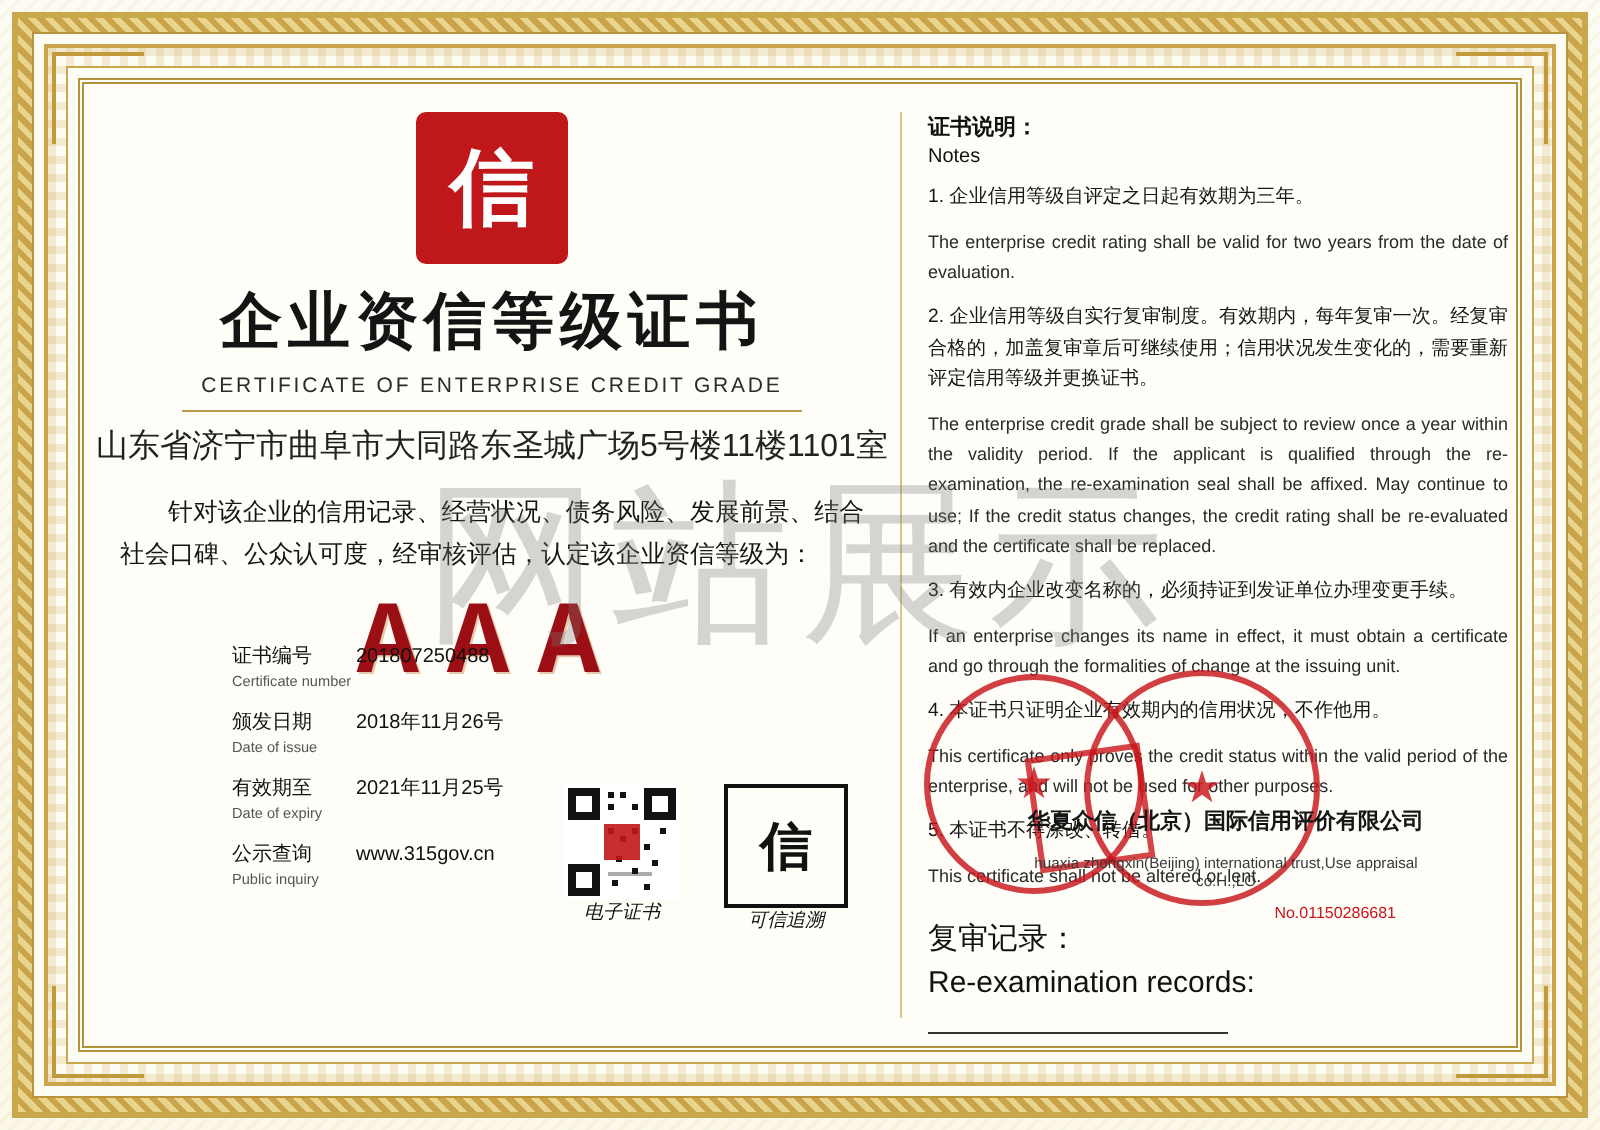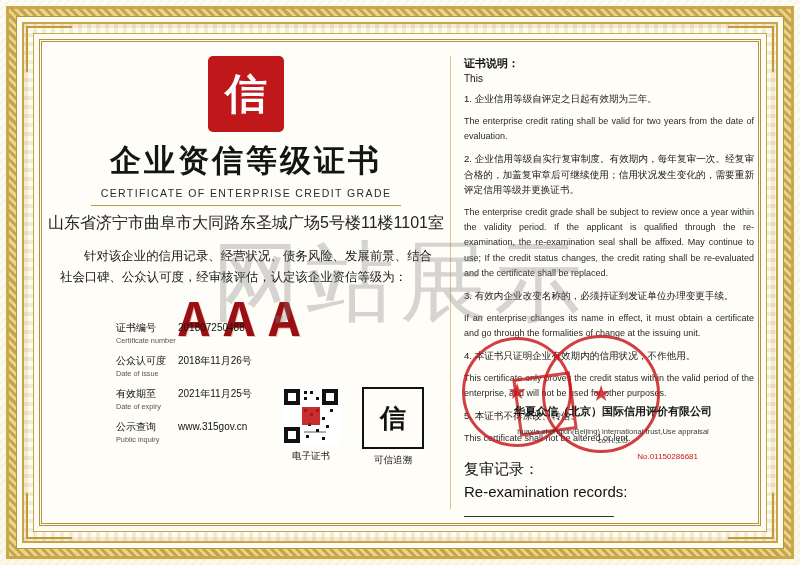--- a/index.html
+++ b/index.html
@@ -54,21 +54,21 @@
   .fields{position:absolute;left:70px;bottom:66px;font-size:9.6px;color:#1b1b1b;}
   .frow{display:flex;align-items:baseline;margin-bottom:9px;}
   .flabel{width:62px;}
   .flabel .cn{display:block;font-size:10px;color:#111;}
   .flabel .en{display:block;font-size:7.3px;color:#555;margin-top:1px;}
   .fval{font-size:10px;color:#111;}
   .codes{position:absolute;right:22px;bottom:52px;display:flex;gap:22px;}
   .codebox{text-align:center;}
   .qr{width:58px;height:58px;position:relative;background:#fff;}
   .qr i{position:absolute;background:#111;}
-  .codecap{margin-top:5px;font-size:9.5px;color:#111;}
+  .codecap{font-size:9.5px;color:#111;font-style:italic;}
   .tracebox{width:58px;height:58px;border:2px solid #111;display:flex;align-items:center;justify-content:center;}
   .tracebox b{font-family:"DejaVu Serif",serif;font-size:26px;color:#111;}
 
   
   .right{position:absolute;left:418px;top:10px;width:290px;}
   .notes-h{font-size:11px;font-weight:bold;color:#111;}
   .notes-h .en{display:block;font-weight:normal;font-size:10px;margin-top:2px;}
   .note{margin-top:7px;font-size:9.6px;line-height:1.62;color:#161616;text-align:justify;}
   .note.en{color:#2a2a2a;font-size:9px;line-height:1.7;}
   .reexam{margin-top:14px;font-size:15px;color:#111;}
@@ -124,21 +124,21 @@
       <div class="fields">
         <div class="frow">
           <div class="flabel">
             <span class="cn">证书编号</span>
             <span class="en">Certificate number</span>
           </div>
           <div class="fval">201807250488</div>
         </div>
         <div class="frow">
           <div class="flabel">
-            <span class="cn">公众认可度</span>
+            <span class="cn">颁发日期</span>
             <span class="en">Date of issue</span>
           </div>
           <div class="fval">2018年11月26号</div>
         </div>
         <div class="frow">
           <div class="flabel">
             <span class="cn">有效期至</span>
             <span class="en">Date of expiry</span>
           </div>
           <div class="fval">2021年11月25号</div>
@@ -182,21 +182,21 @@
             <b>信</b>
           </div>
           <div class="codecap">可信追溯</div>
         </div>
       </div>
     </div>
 
     <div class="right">
       <div class="notes-h">
         <span>证书说明：</span>
-        <span class="en">This</span>
+        <span class="en">Notes</span>
       </div>
       <div class="note">1. 企业信用等级自评定之日起有效期为三年。</div>
       <div class="note en">The enterprise credit rating shall be valid for two years from the date of evaluation.</div>
       <div class="note">2. 企业信用等级自实行复审制度。有效期内，每年复审一次。经复审合格的，加盖复审章后可继续使用；信用状况发生变化的，需要重新评定信用等级并更换证书。</div>
       <div class="note en">The enterprise credit grade shall be subject to review once a year within the validity period. If the applicant is qualified through the re-examination, the re-examination seal shall be affixed. May continue to use; If the credit status changes, the credit rating shall be re-evaluated and the certificate shall be replaced.</div>
       <div class="note">3. 有效内企业改变名称的，必须持证到发证单位办理变更手续。</div>
       <div class="note en">If an enterprise changes its name in effect, it must obtain a certificate and go through the formalities of change at the issuing unit.</div>
       <div class="note">4. 本证书只证明企业有效期内的信用状况，不作他用。</div>
       <div class="note en">This certificate only proves the credit status within the valid period of the enterprise, and will not be used for other purposes.</div>
       <div class="note">5. 本证书不得涂改、转借。</div>

